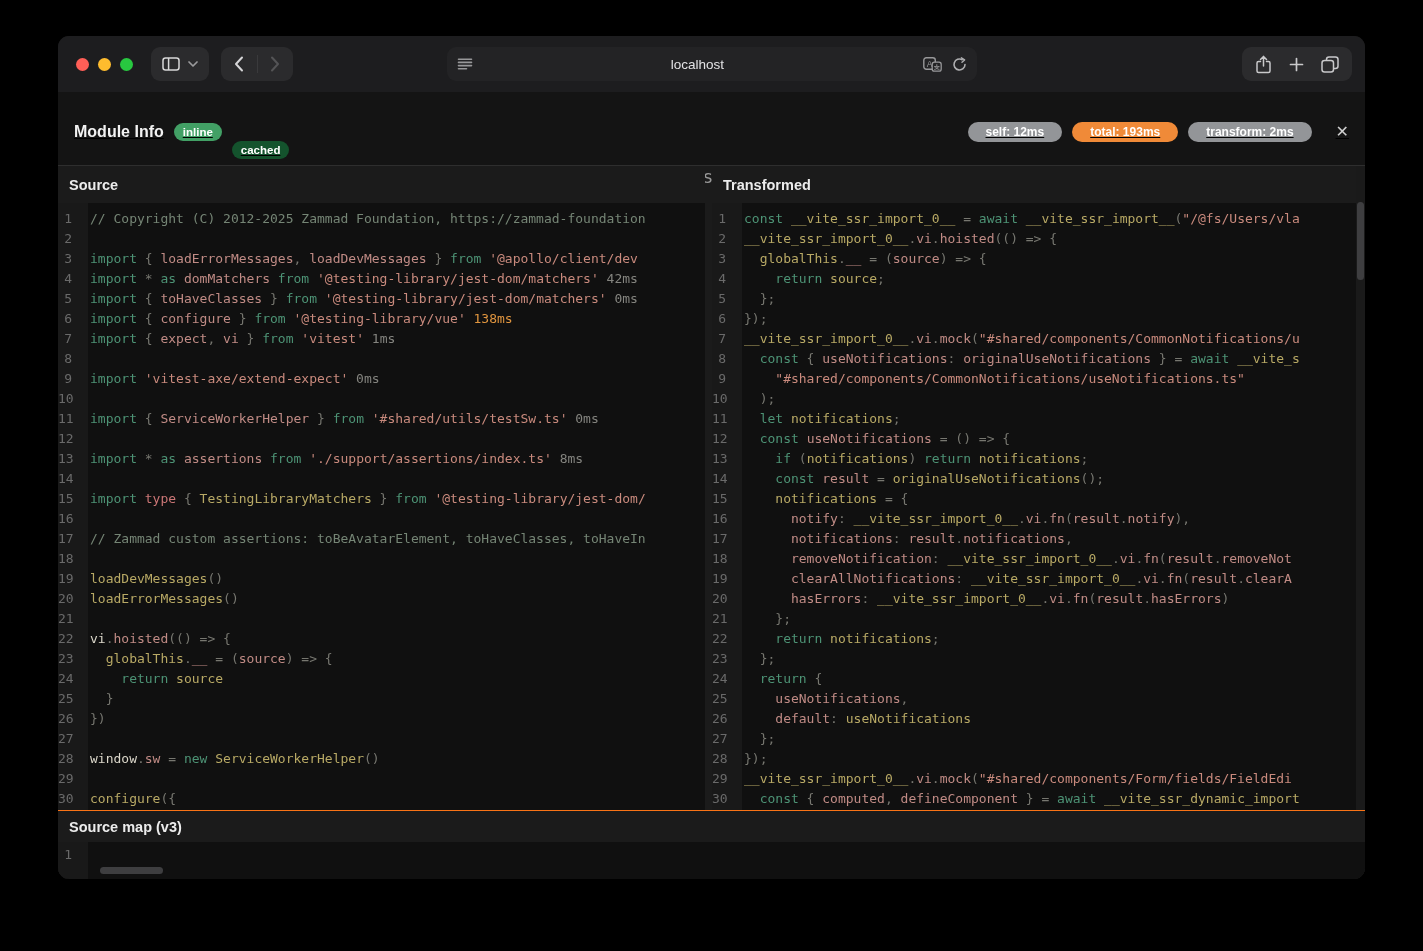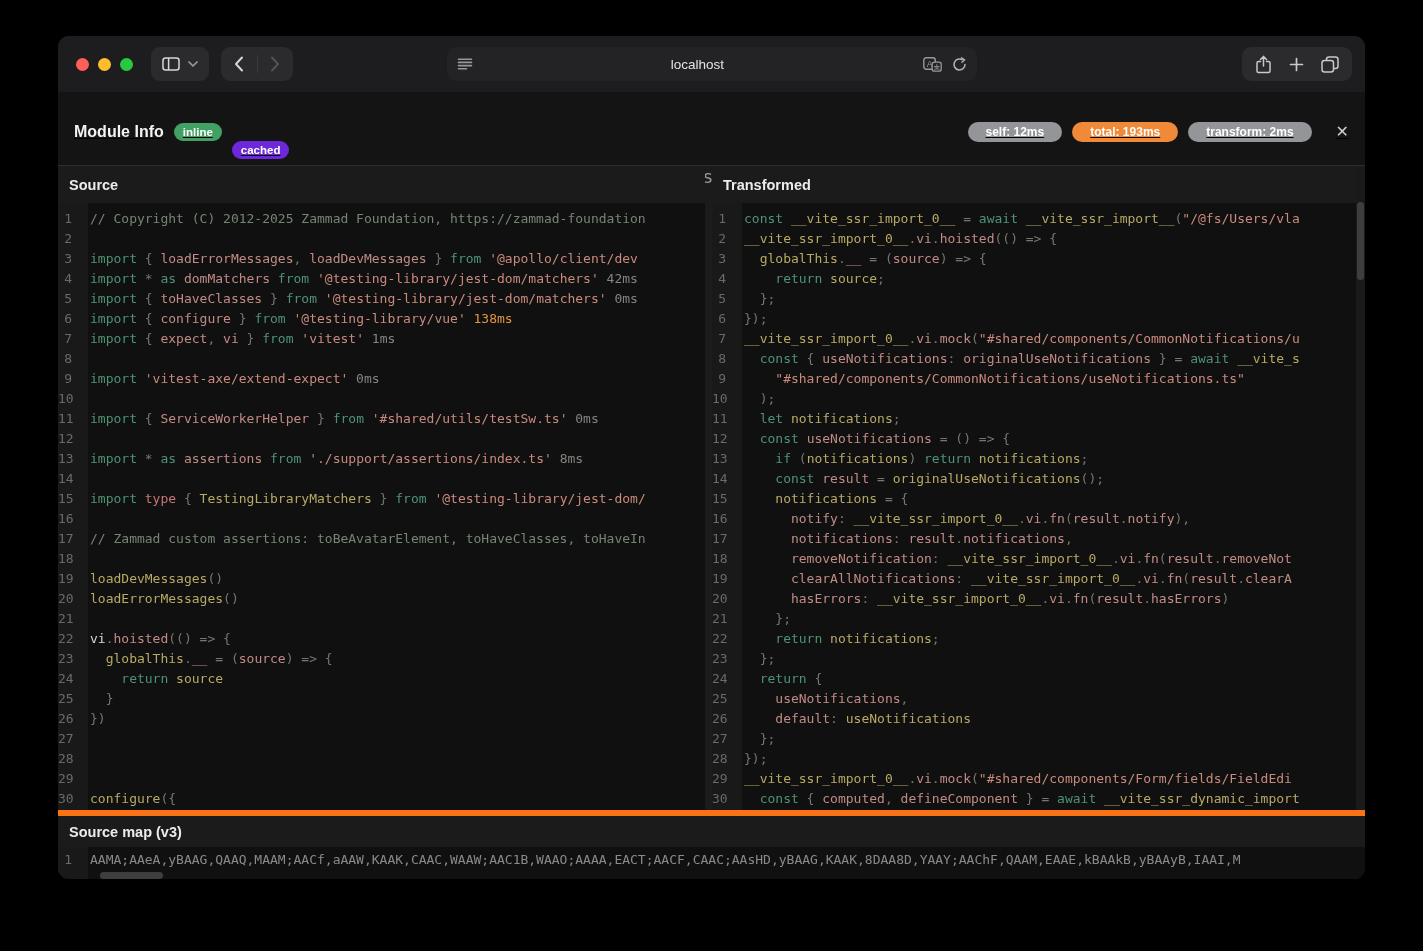--- a/index.html
+++ b/index.html
@@ -28,21 +28,21 @@
   .spacer { flex:1; }
   .grp-right { padding:0 13px; gap:17px; }
 
   
   .module-header { height:74px; background:#141414; border-bottom:1px solid #2E2E2E;
                    padding:13px 16px 0; }
   .mh-row { display:flex; align-items:center; gap:10px;text-decoration:underline; }
   .mh-title { font-size:16px; font-weight:700; color:#F2F2F2; }
   .badge { padding:3px 9px; border-radius:10px; font-size:11.5px; font-weight:600; color:#FFF; }
   .badge.inline { background:#42A065; }
-  .badge.cached { background:#6d28d9;margin-top:36px; }
+  .badge.cached { background:#14532d;margin-top:36px; }
   .pill { padding:3px 18px; border-radius:10px; font-size:12px; font-weight:700; color:#FFF; }
   .pill.gray { background:#939598; }
   .pill.orange { background:#F08A38; }
   .close-x { margin-left:14px; color:#CFCFCF; font-size:16px; line-height:1; cursor:default; }
   .mh-path { margin-top:7px; font-family:"DejaVu Sans Mono", monospace;
              font-size:18px; color:#9A9A9A; }
 
   
   .panels { display:flex; height:644px; background:#1B1B1B; gap:7px; }
   .panel { display:flex; flex-direction:column; position:relative; overflow:hidden; }
@@ -62,21 +62,21 @@
   .tk-k{color:#4D9375;} .tk-r{color:#CB7676;} .tk-f{color:#B8A965;}
   .tk-v{color:#C08B85;} .tk-s{color:#C98A7D;} .tk-c{color:#758575;}
   .tk-p{color:#777770;} .tk-t{color:#DBD7CA;} .tk-n{color:#84847F;}
   .tk-o{color:#E0953F;} .tk-m{color:#8A8A8A;}
 
   .vscroll-track { position:absolute; right:0; top:0; bottom:0; width:9px; background:#1A1A1A; }
   .vscroll-thumb { position:absolute; right:1px; top:36px; width:7px; height:78px;
                    background:#3E3E40; border-radius:3.5px; }
 
   
-  .sourcemap { height:69px; border-top:6px solid #f97316; background:#1B1B1B; }
+  .sourcemap { height:69px; border-top:1px solid #f97316; background:#1B1B1B; }
   .sm-header { height:31px; display:flex; align-items:center; padding-left:11px;
                font-size:14.5px; font-weight:700; color:#ECECEC; }
   .sm-body { height:37px; background:#101010; position:relative; padding-top:3px;
              overflow:hidden; font-family:"DejaVu Sans Mono", monospace;
              font-size:13px; line-height:20px; }
   .sm-body::before { content:""; position:absolute; left:0; top:0; bottom:0; width:30px;
                      background:#191919; }
   .hscroll-thumb { position:absolute; left:42px; bottom:5px; width:63px; height:7px;
                    background:#3E3E40; border-radius:3.5px; }
 
@@ -208,21 +208,21 @@
           <div class="line"><span class="ln">18</span><span class="lt"></span></div>
           <div class="line"><span class="ln">19</span><span class="lt"><span class="tk-f">loadDevMessages</span><span class="tk-p">()</span></span></div>
           <div class="line"><span class="ln">20</span><span class="lt"><span class="tk-f">loadErrorMessages</span><span class="tk-p">()</span></span></div>
           <div class="line"><span class="ln">21</span><span class="lt"></span></div>
           <div class="line"><span class="ln">22</span><span class="lt"><span class="tk-t">vi</span><span class="tk-p">.</span><span class="tk-v">hoisted</span><span class="tk-p">(() =&gt; {</span></span></div>
           <div class="line"><span class="ln">23</span><span class="lt"><span class="tk-t">  </span><span class="tk-f">globalThis</span><span class="tk-p">.</span><span class="tk-v">__</span><span class="tk-p"> = (</span><span class="tk-v">source</span><span class="tk-p">) =&gt; {</span></span></div>
           <div class="line"><span class="ln">24</span><span class="lt"><span class="tk-t">    </span><span class="tk-k">return</span><span class="tk-t"> </span><span class="tk-f">source</span></span></div>
           <div class="line"><span class="ln">25</span><span class="lt"><span class="tk-t">  </span><span class="tk-p">}</span></span></div>
           <div class="line"><span class="ln">26</span><span class="lt"><span class="tk-p">})</span></span></div>
           <div class="line"><span class="ln">27</span><span class="lt"></span></div>
-          <div class="line"><span class="ln">28</span></div>
+          <div class="line"><span class="ln">28</span><span class="lt"><span class="tk-t">window</span><span class="tk-p">.</span><span class="tk-v">sw</span><span class="tk-p"> = </span><span class="tk-k">new</span><span class="tk-t"> </span><span class="tk-f">ServiceWorkerHelper</span><span class="tk-p">()</span></span></div>
           <div class="line"><span class="ln">29</span><span class="lt"></span></div>
           <div class="line"><span class="ln">30</span><span class="lt"><span class="tk-f">configure</span><span class="tk-p">({</span></span></div>
         </div>
     </div>
     <div class="panel right">
       <div class="panel-header">Transformed</div>
       <div class="code">
           <div class="line"><span class="ln">1</span><span class="lt"><span class="tk-k">const</span><span class="tk-t"> </span><span class="tk-f">__vite_ssr_import_0__</span><span class="tk-p"> = </span><span class="tk-k">await</span><span class="tk-t"> </span><span class="tk-f">__vite_ssr_import__</span><span class="tk-p">(</span><span class="tk-s">"/@fs/Users/vla</span></span></div>
           <div class="line"><span class="ln">2</span><span class="lt"><span class="tk-f">__vite_ssr_import_0__</span><span class="tk-p">.</span><span class="tk-v">vi</span><span class="tk-p">.</span><span class="tk-v">hoisted</span><span class="tk-p">(() =&gt; {</span></span></div>
           <div class="line"><span class="ln">3</span><span class="lt"><span class="tk-t">  </span><span class="tk-f">globalThis</span><span class="tk-p">.</span><span class="tk-v">__</span><span class="tk-p"> = (</span><span class="tk-v">source</span><span class="tk-p">) =&gt; {</span></span></div>
@@ -257,17 +257,17 @@
       <div class="vscroll-track">
         <div class="vscroll-thumb"></div>
       </div>
     </div>
   </div>
 
   <div class="sourcemap">
     <div class="sm-header">Source map (v3)</div>
     <div class="sm-body">
       <div class="hscroll-thumb"></div>
-    <div class="line"><span class="ln">1</span><span class="lt"><span class="tk-m">AAMA;AAeA,yBAAG,QAAQ,MAAM;AACf,aAAW,KAAK,CAAC,WAAW;AAC1B,WAAO;AAAA,EACT;AACF,CAAC;AAsHD,yBAAG,KAAK,8DAA8D,YAAY;AAChF,QAAM,EAAE,kBAAkB,yBAAyB,IAAI,M</span></span></div>
+    <div class="line"><span class="ln">1</span></div>
       </div>
   </div>
 
 </div>
 
 </body></html>

